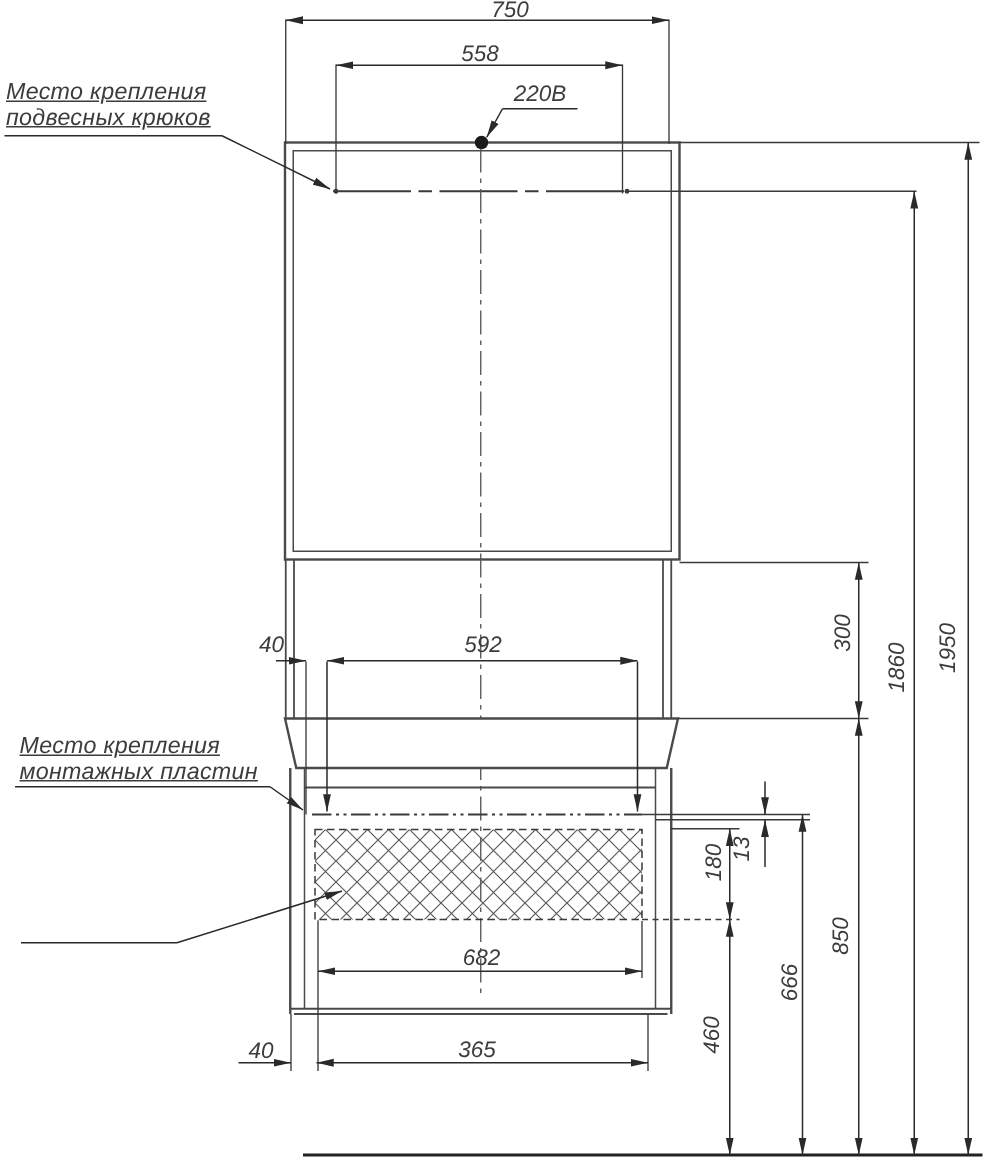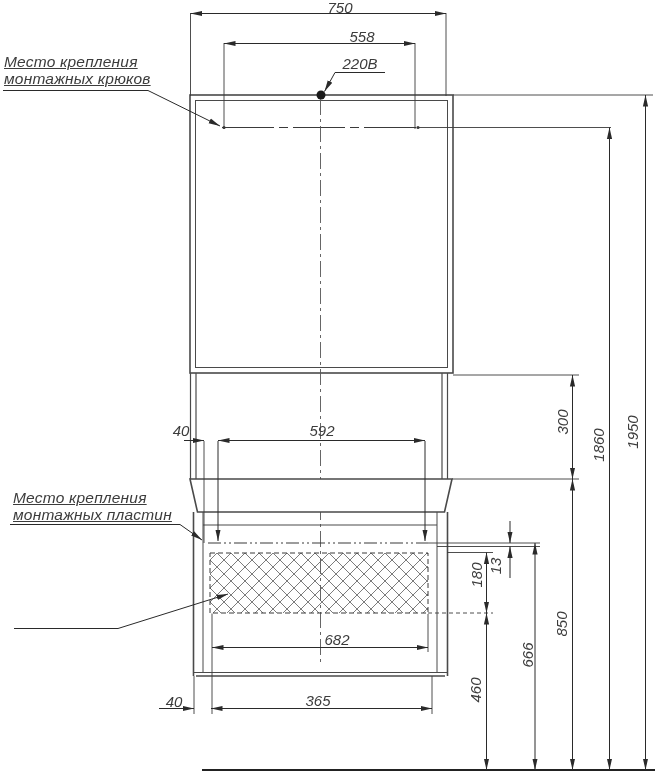--- a/index.html
+++ b/index.html
@@ -112,36 +112,36 @@
     <line x1="180" y1="524.5" x2="202" y2="540" marker-end="url(#arrE)"></line>
     <line x1="14" y1="628.5" x2="118" y2="628.5"></line>
     <line x1="118" y1="628.5" x2="228" y2="594" marker-end="url(#arrE)"></line>
     <line x1="335" y1="72.5" x2="385" y2="72.5"></line>
     <line x1="335" y1="72.5" x2="324.5" y2="91.5" marker-end="url(#arrE)"></line>
   </g>
 </svg>
 
   <div class="lbl note" style="left:4px;top:53px;">
     <div>Место крепления</div>
-    <div>монтажных крюков</div>
+    <div>подвесных крюков</div>
   </div>
 
   <div class="lbl note" style="left:13px;top:489px;">
     <div>Место крепления</div>
     <div>монтажных пластин</div>
   </div>
 
 
   <div class="lbl dim" style="left:360px;top:63px;">220В</div>
 
   <div class="lbl dim" style="left:320px;top:7px;margin-left:20px;">750</div>
-  <div class="lbl dim" style="left:320px;top:36px;margin-left:42px;">558</div>
+  <div class="lbl dim" style="left:320px;top:36px;">558</div>
   <div class="lbl dim" style="left:181px;top:430px;">40</div>
   <div class="lbl dim" style="left:322px;top:430px;text-align:right;">592</div>
-  <div class="lbl dim" style="left:321px;top:639px;margin-left:16px;">682</div>
+  <div class="lbl dim" style="left:321px;top:639px;">682</div>
   <div class="lbl dim" style="left:318px;top:700px;">365</div>
   <div class="lbl dim" style="left:174px;top:701px;">40</div>
 
   <div class="lbl dimv" style="left:562px;top:422px;">300</div>
   <div class="lbl dimv" style="left:598px;top:445px;">1860</div>
   <div class="lbl dimv" style="left:632px;top:432px;">1950</div>
   <div class="lbl dimv" style="left:495px;top:566px;">13</div>
   <div class="lbl dimv" style="left:476px;top:575px;">180</div>
   <div class="lbl dimv" style="left:475px;top:690px;">460</div>
   <div class="lbl dimv" style="left:527px;top:655px;">666</div>

